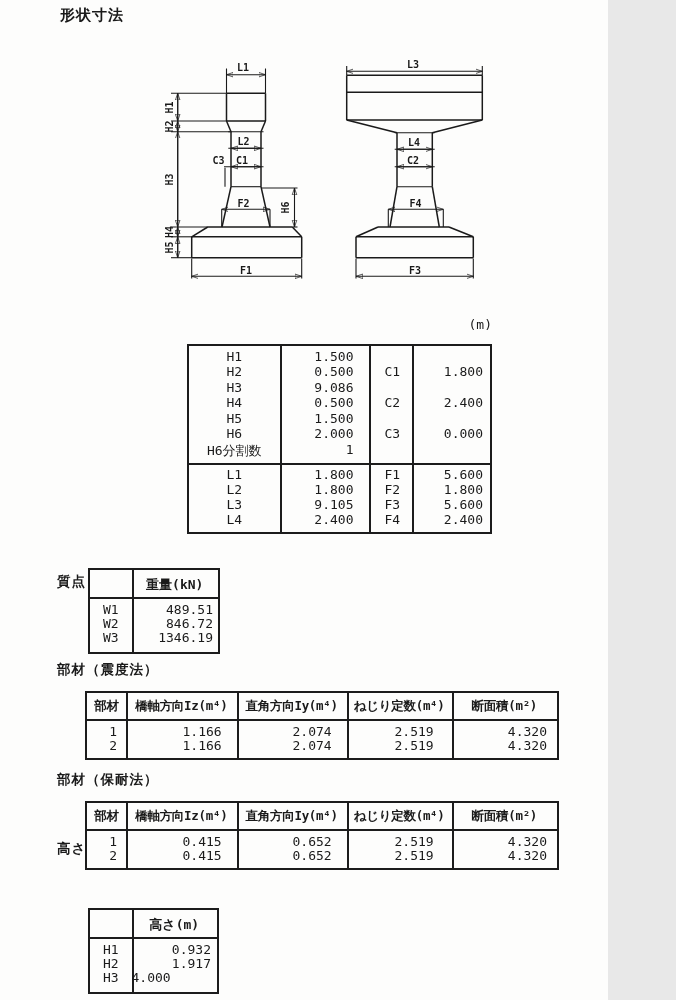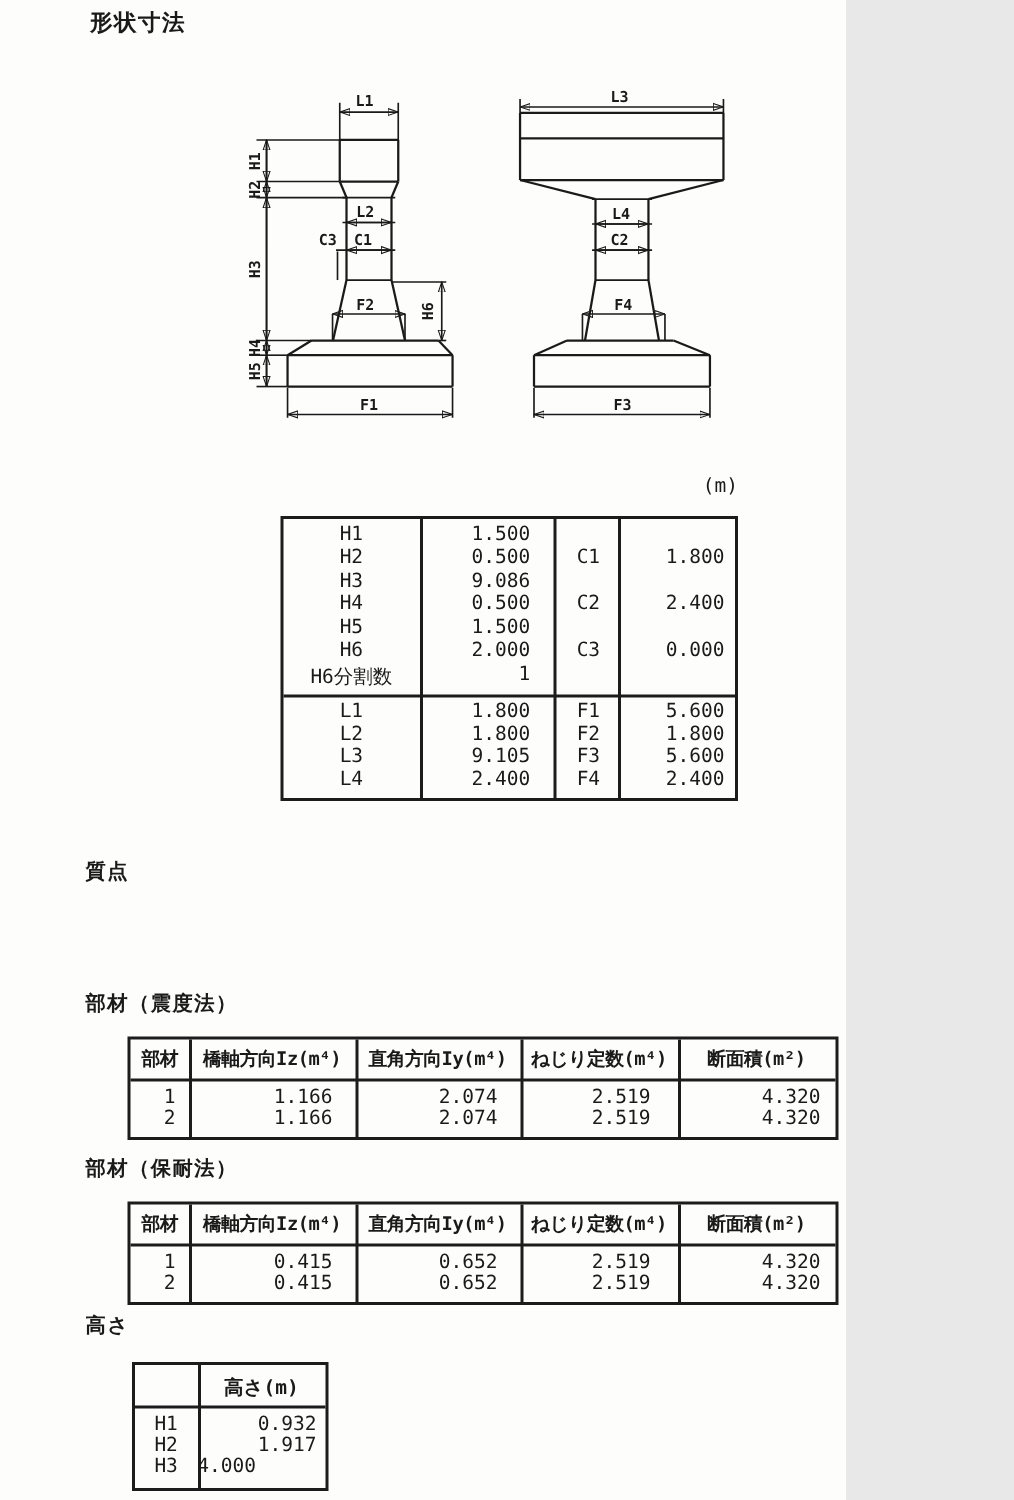--- a/index.html
+++ b/index.html
@@ -1,16 +1,16 @@
 <!DOCTYPE html>
 <html><head>
 <meta charset="utf-8">
 <style>
   html,body{margin:0;padding:0;background:#e8e8e8;}
-  .page{position:relative;width:564px;height:1000px;background:#fdfdfc;color:#1a1a1a;
+  .page{position:relative;width:608px;height:1000px;background:#fdfdfc;color:#1a1a1a;
         font-family:"DejaVu Sans Mono","DejaVu Sans",monospace;overflow:hidden;}
   .ttl{position:absolute;font:bold 15px/18px "DejaVu Serif","DejaVu Sans",serif;letter-spacing:1px;}
   .hd{position:absolute;font:bold 13.5px/16px "DejaVu Serif","DejaVu Sans",serif;letter-spacing:1px;}
   .unit{position:absolute;font:13px/14px "DejaVu Sans Mono",monospace;text-align:right;}
   .tbl{position:absolute;border:2px solid #1c1c1c;box-sizing:border-box;}
   .vline{position:absolute;top:0;bottom:0;width:2px;background:#1c1c1c;}
   .hline{position:absolute;left:0;right:0;height:2px;background:#1c1c1c;}
   .grid{position:absolute;left:0;right:0;display:grid;}
   .cell{font-size:13px;white-space:nowrap;}
   .cc{text-align:center;}
@@ -200,20 +200,33 @@
       <div class="cell cc" style="grid-area:2/3">F2</div>
       <div class="cell" style="grid-area:2/4;text-align:right;padding-right:7px">1.800</div>
       <div class="cell cc" style="grid-area:3/3">F3</div>
       <div class="cell" style="grid-area:3/4;text-align:right;padding-right:7px">5.600</div>
       <div class="cell cc" style="grid-area:4/3">F4</div>
       <div class="cell" style="grid-area:4/4;text-align:right;padding-right:7px">2.400</div>
     </div>
   </div>
 
   <div class="hd" style="left:57px;top:573px;">質点</div>
+  <div class="tbl" style="left:88px;top:568px;width:132px;height:86px;">
+    <div class="vline" style="left:41.5px;"></div>
+    <div class="hline" style="top:26.5px;"></div>
+    <div class="cell" style="position:absolute;left:41.5px;right:0;top:6px;text-align:center;font-weight:bold;">重量(kN)</div>
+    <div class="grid" style="top:32px;grid-template-columns:41.5px 1fr;grid-auto-rows:14.2px;">
+      <div class="cell cc" style="grid-area:1/1">W1</div>
+      <div class="cell" style="grid-area:1/2;text-align:right;padding-right:5px">489.51</div>
+      <div class="cell cc" style="grid-area:2/1">W2</div>
+      <div class="cell" style="grid-area:2/2;text-align:right;padding-right:5px">846.72</div>
+      <div class="cell cc" style="grid-area:3/1">W3</div>
+      <div class="cell" style="grid-area:3/2;text-align:right;padding-right:5px">1346.19</div>
+    </div>
+  </div>
 
   <div class="hd" style="left:57px;top:661px;">部材（震度法）</div>
   <div class="tbl" style="left:85px;top:691px;width:474px;height:69px;">
     <div class="vline" style="left:39px;"></div>
     <div class="vline" style="left:149.7px;"></div>
     <div class="vline" style="left:259.7px;"></div>
     <div class="vline" style="left:364.7px;"></div>
     <div class="hline" style="top:26.3px;"></div>
     <div class="grid" style="top:0;height:26px;grid-template-columns:39px 110.7px 110px 105px 1fr;">
       <div class="hdrcell" style="grid-area:1/1;font-weight:bold">部材</div>
@@ -257,21 +270,21 @@
       <div class="cell" style="grid-area:1/4;text-align:right;padding-right:18px">2.519</div>
       <div class="cell" style="grid-area:1/5;text-align:right;padding-right:10px">4.320</div>
       <div class="cell" style="grid-area:2/1;text-align:right;padding-right:9px">2</div>
       <div class="cell" style="grid-area:2/2;text-align:right;padding-right:15px">0.415</div>
       <div class="cell" style="grid-area:2/3;text-align:right;padding-right:15px">0.652</div>
       <div class="cell" style="grid-area:2/4;text-align:right;padding-right:18px">2.519</div>
       <div class="cell" style="grid-area:2/5;text-align:right;padding-right:10px">4.320</div>
     </div>
   </div>
 
-  <div class="hd" style="left:57px;top:876px;">高さ</div>
+  <div class="hd" style="left:57px;top:840px;">高さ</div>
   <div class="tbl" style="left:88px;top:908px;width:131px;height:86px;">
     <div class="vline" style="left:41.5px;"></div>
     <div class="hline" style="top:26.5px;"></div>
     <div class="cell" style="position:absolute;left:41.5px;right:0;top:6px;text-align:center;font-weight:bold;">高さ(m)</div>
     <div class="grid" style="top:32px;grid-template-columns:41.5px 1fr;grid-auto-rows:14.2px;">
       <div class="cell cc" style="grid-area:1/1">H1</div>
       <div class="cell" style="grid-area:1/2;text-align:right;padding-right:6px">0.932</div>
       <div class="cell cc" style="grid-area:2/1">H2</div>
       <div class="cell" style="grid-area:2/2;text-align:right;padding-right:6px">1.917</div>
       <div class="cell cc" style="grid-area:3/1">H3</div>

